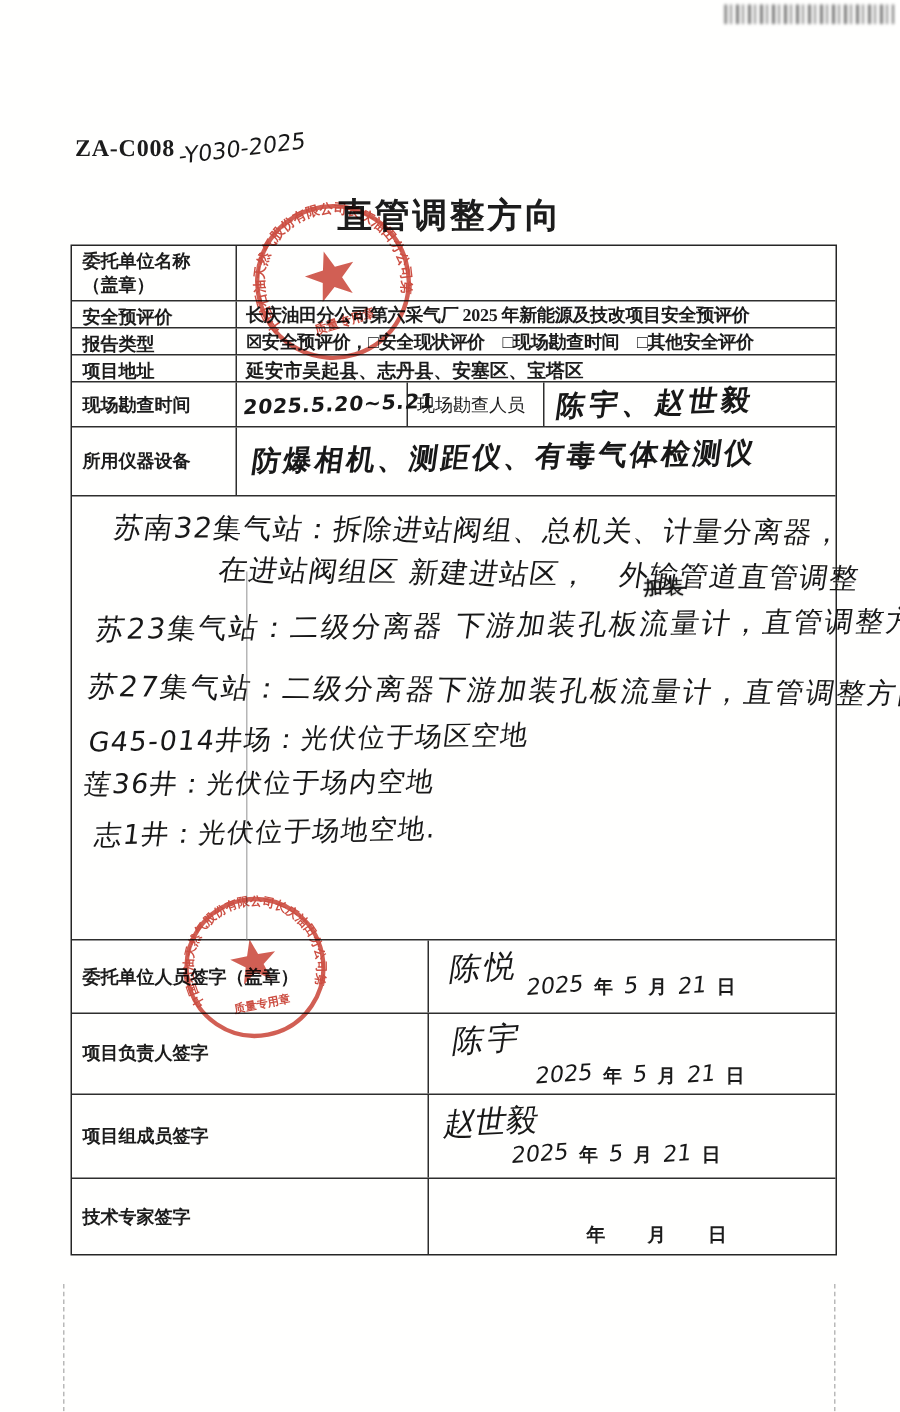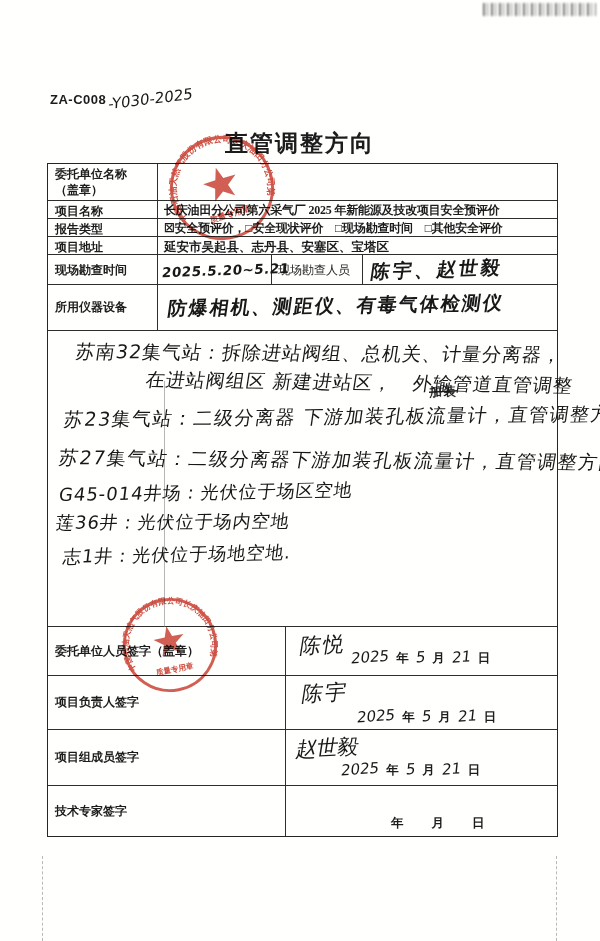--- a/index.html
+++ b/index.html
@@ -6,21 +6,21 @@
   .page{position:relative;width:600px;height:941px;background:#fffffe;overflow:hidden;
         font-family:"Liberation Serif","DejaVu Serif",serif;color:#1c1c1c;}
   
   .smudge{position:absolute;left:483px;top:3px;width:113px;height:13px;opacity:.75;
           background:repeating-linear-gradient(90deg,#444 0 2px,transparent 2px 4px,#666 4px 5px,transparent 5px 8px);
           filter:blur(1px);} 
   .edge-dash{position:absolute;width:0;border-left:1px dashed #b9b9b9;}
   .ghost-vline{position:absolute;width:1px;background:#7a7a7a;opacity:.55;}
   
   .form-code{position:absolute;left:50px;top:90px;white-space:nowrap;}
-  .form-code .print{font-family:Liberation Sans, sans-serif;font-weight:bold;font-size:13px;letter-spacing:.5px;}
+  .form-code .print{font-family:Liberation Serif, serif;font-weight:bold;font-size:16px;letter-spacing:.5px;}
   .hand{font-family:"DejaVu Sans","Liberation Sans",sans-serif;color:#181818;white-space:nowrap;}
   .code-hand{display:inline-block;font-size:15px;transform:rotate(-7deg) skewX(-10deg);margin-left:2px;}
   .title{position:absolute;left:0;top:128px;width:100%;margin:0;text-align:center;
          font-size:23px;font-weight:bold;letter-spacing:2px;}
   
   .tbl{position:absolute;left:47px;top:163px;width:511px;border:1.5px solid #262626;box-sizing:border-box;}
   .r{display:flex;border-top:1px solid #2e2e2e;box-sizing:border-box;}
   .r:first-child{border-top:none;}
   .lab{width:110px;flex:0 0 110px;border-right:1px solid #2e2e2e;box-sizing:border-box;
        font-weight:bold;font-size:12px;padding:2px 2px 0 7px;line-height:1.35;}
@@ -76,21 +76,21 @@
   <div class="tbl">
 
     <div class="r h36">
       <div class="lab">
         <div>委托单位名称</div>
         <div>（盖章）</div>
       </div>
     </div>
 
     <div class="r h18">
-      <div class="lab">项目名称</div>
+      <div class="lab">安全预评价</div>
       <div class="val small-val">长庆油田分公司第六采气厂 2025 年新能源及技改项目安全预评价</div>
     </div>
 
     <div class="r h18">
       <div class="lab">报告类型</div>
       <div class="val small-val">☒安全预评价，□安全现状评价　□现场勘查时间　□其他安全评价</div>
     </div>
 
 
     <div class="r h18">

